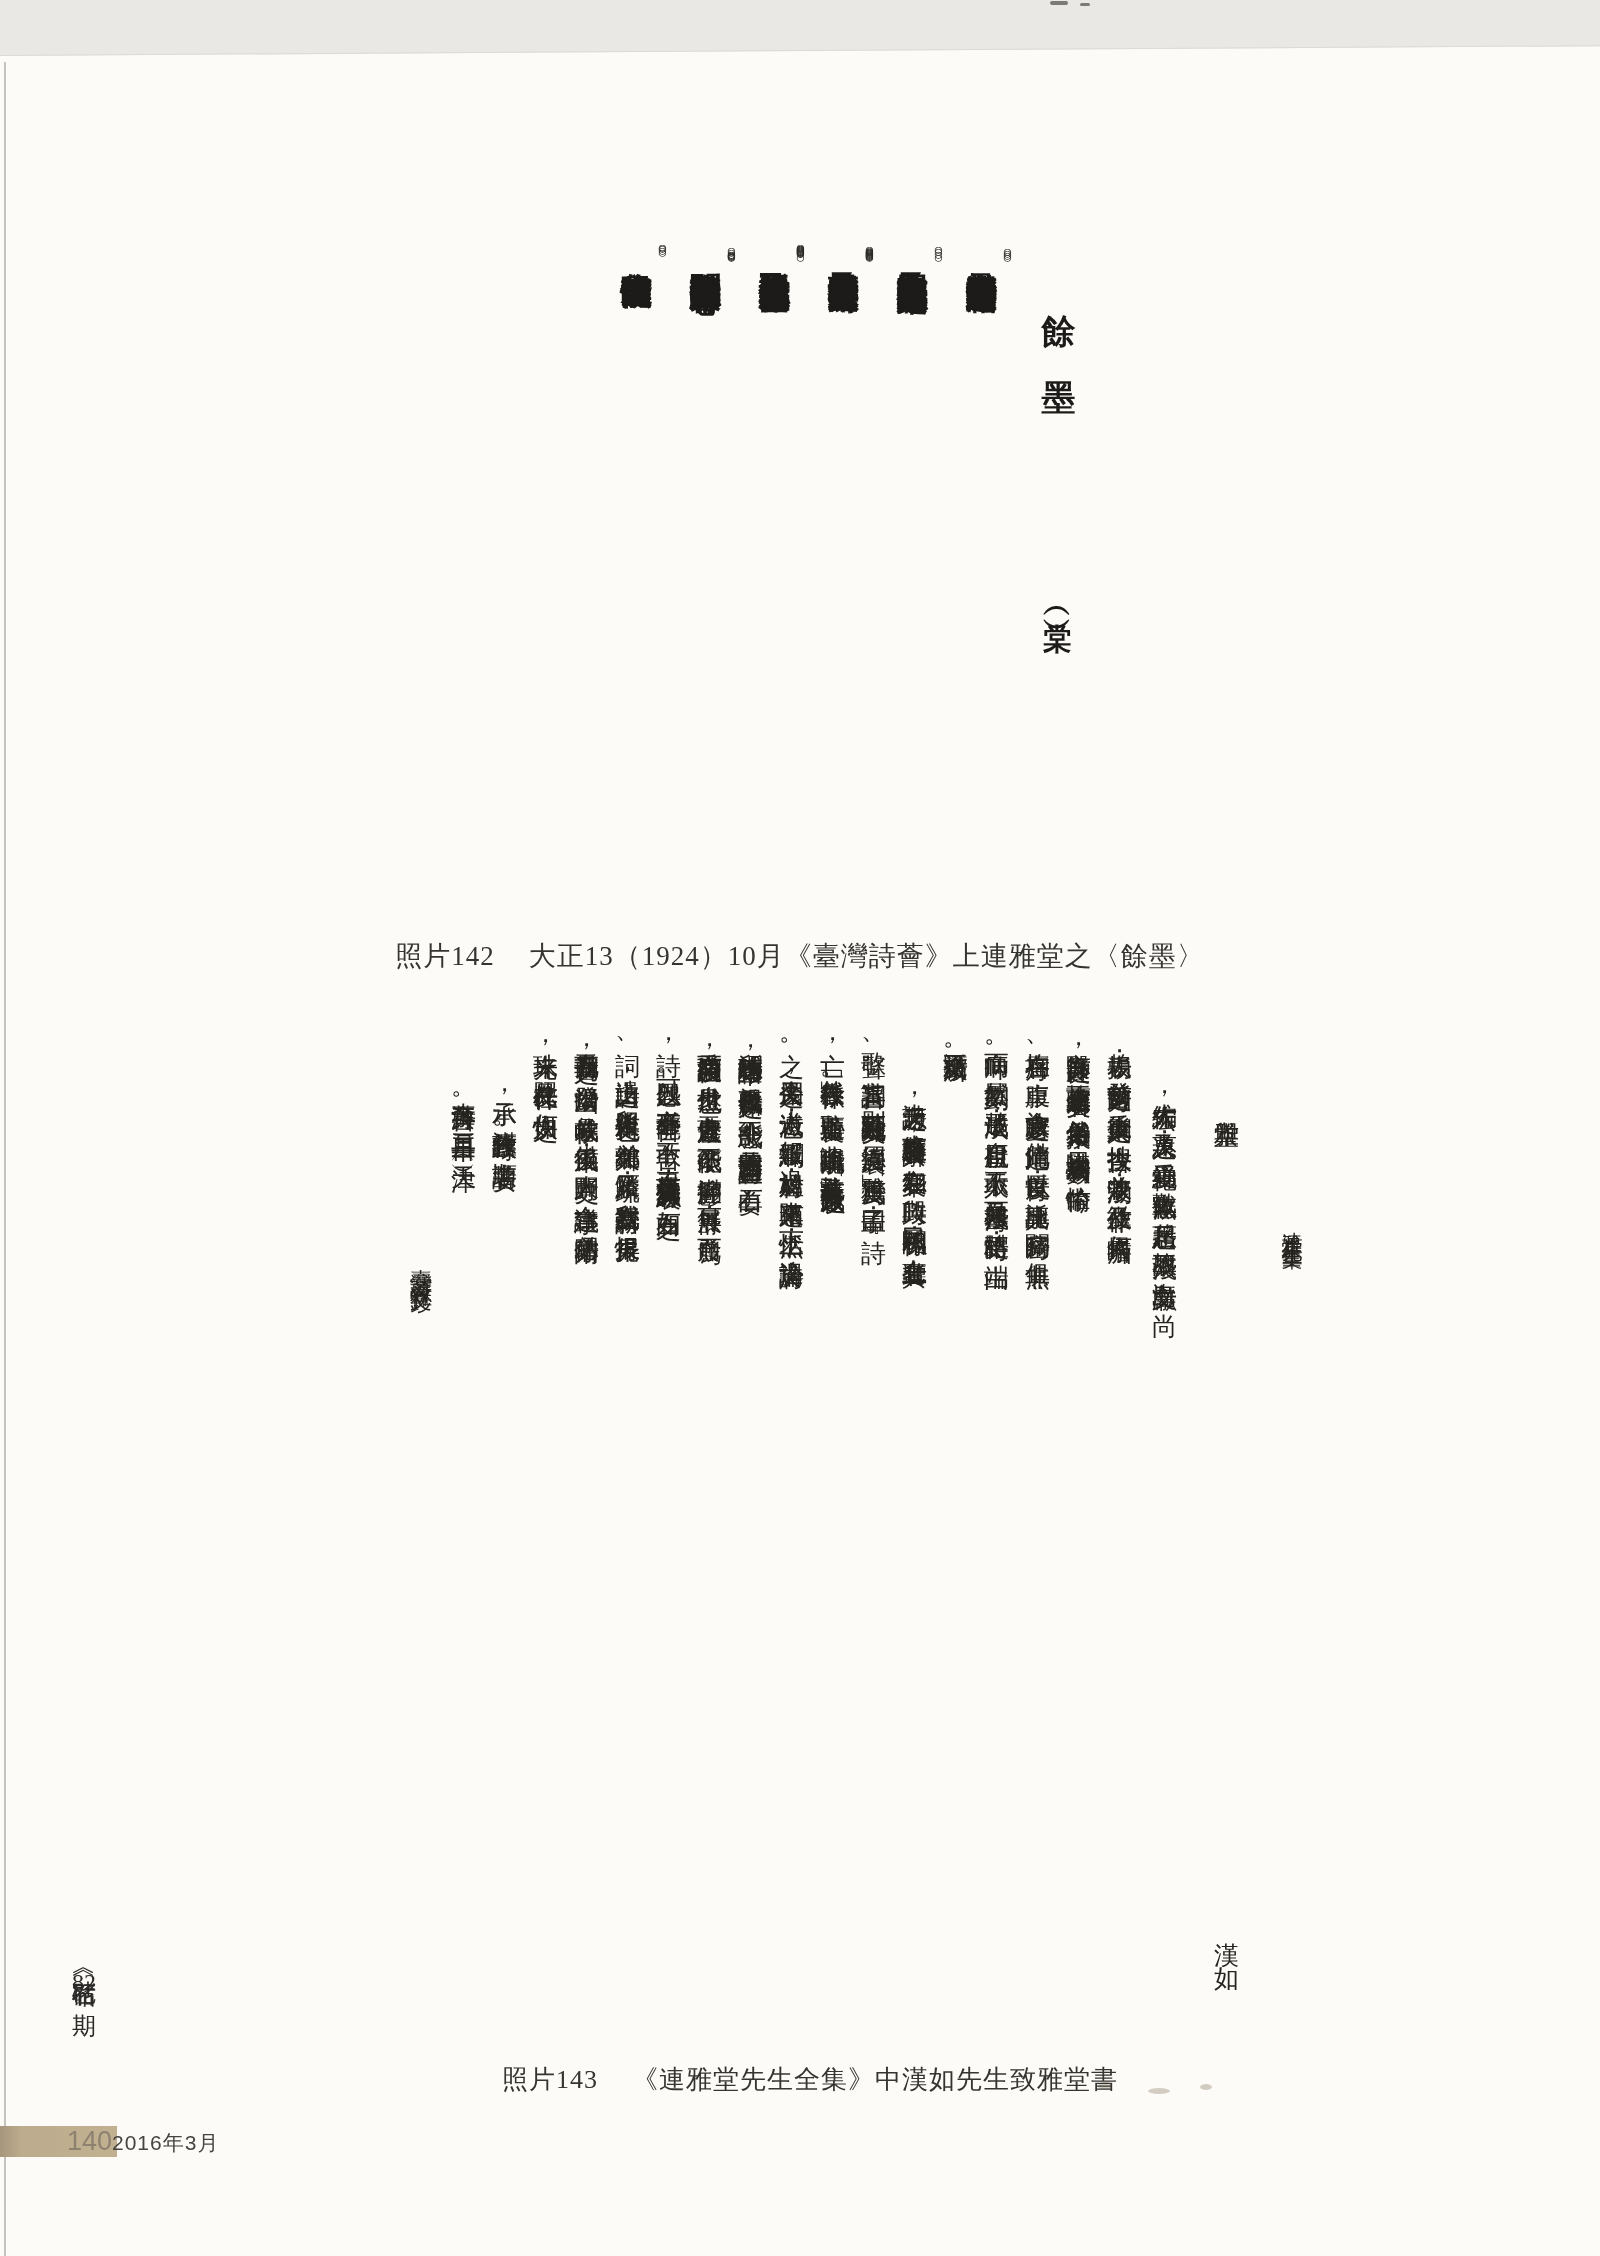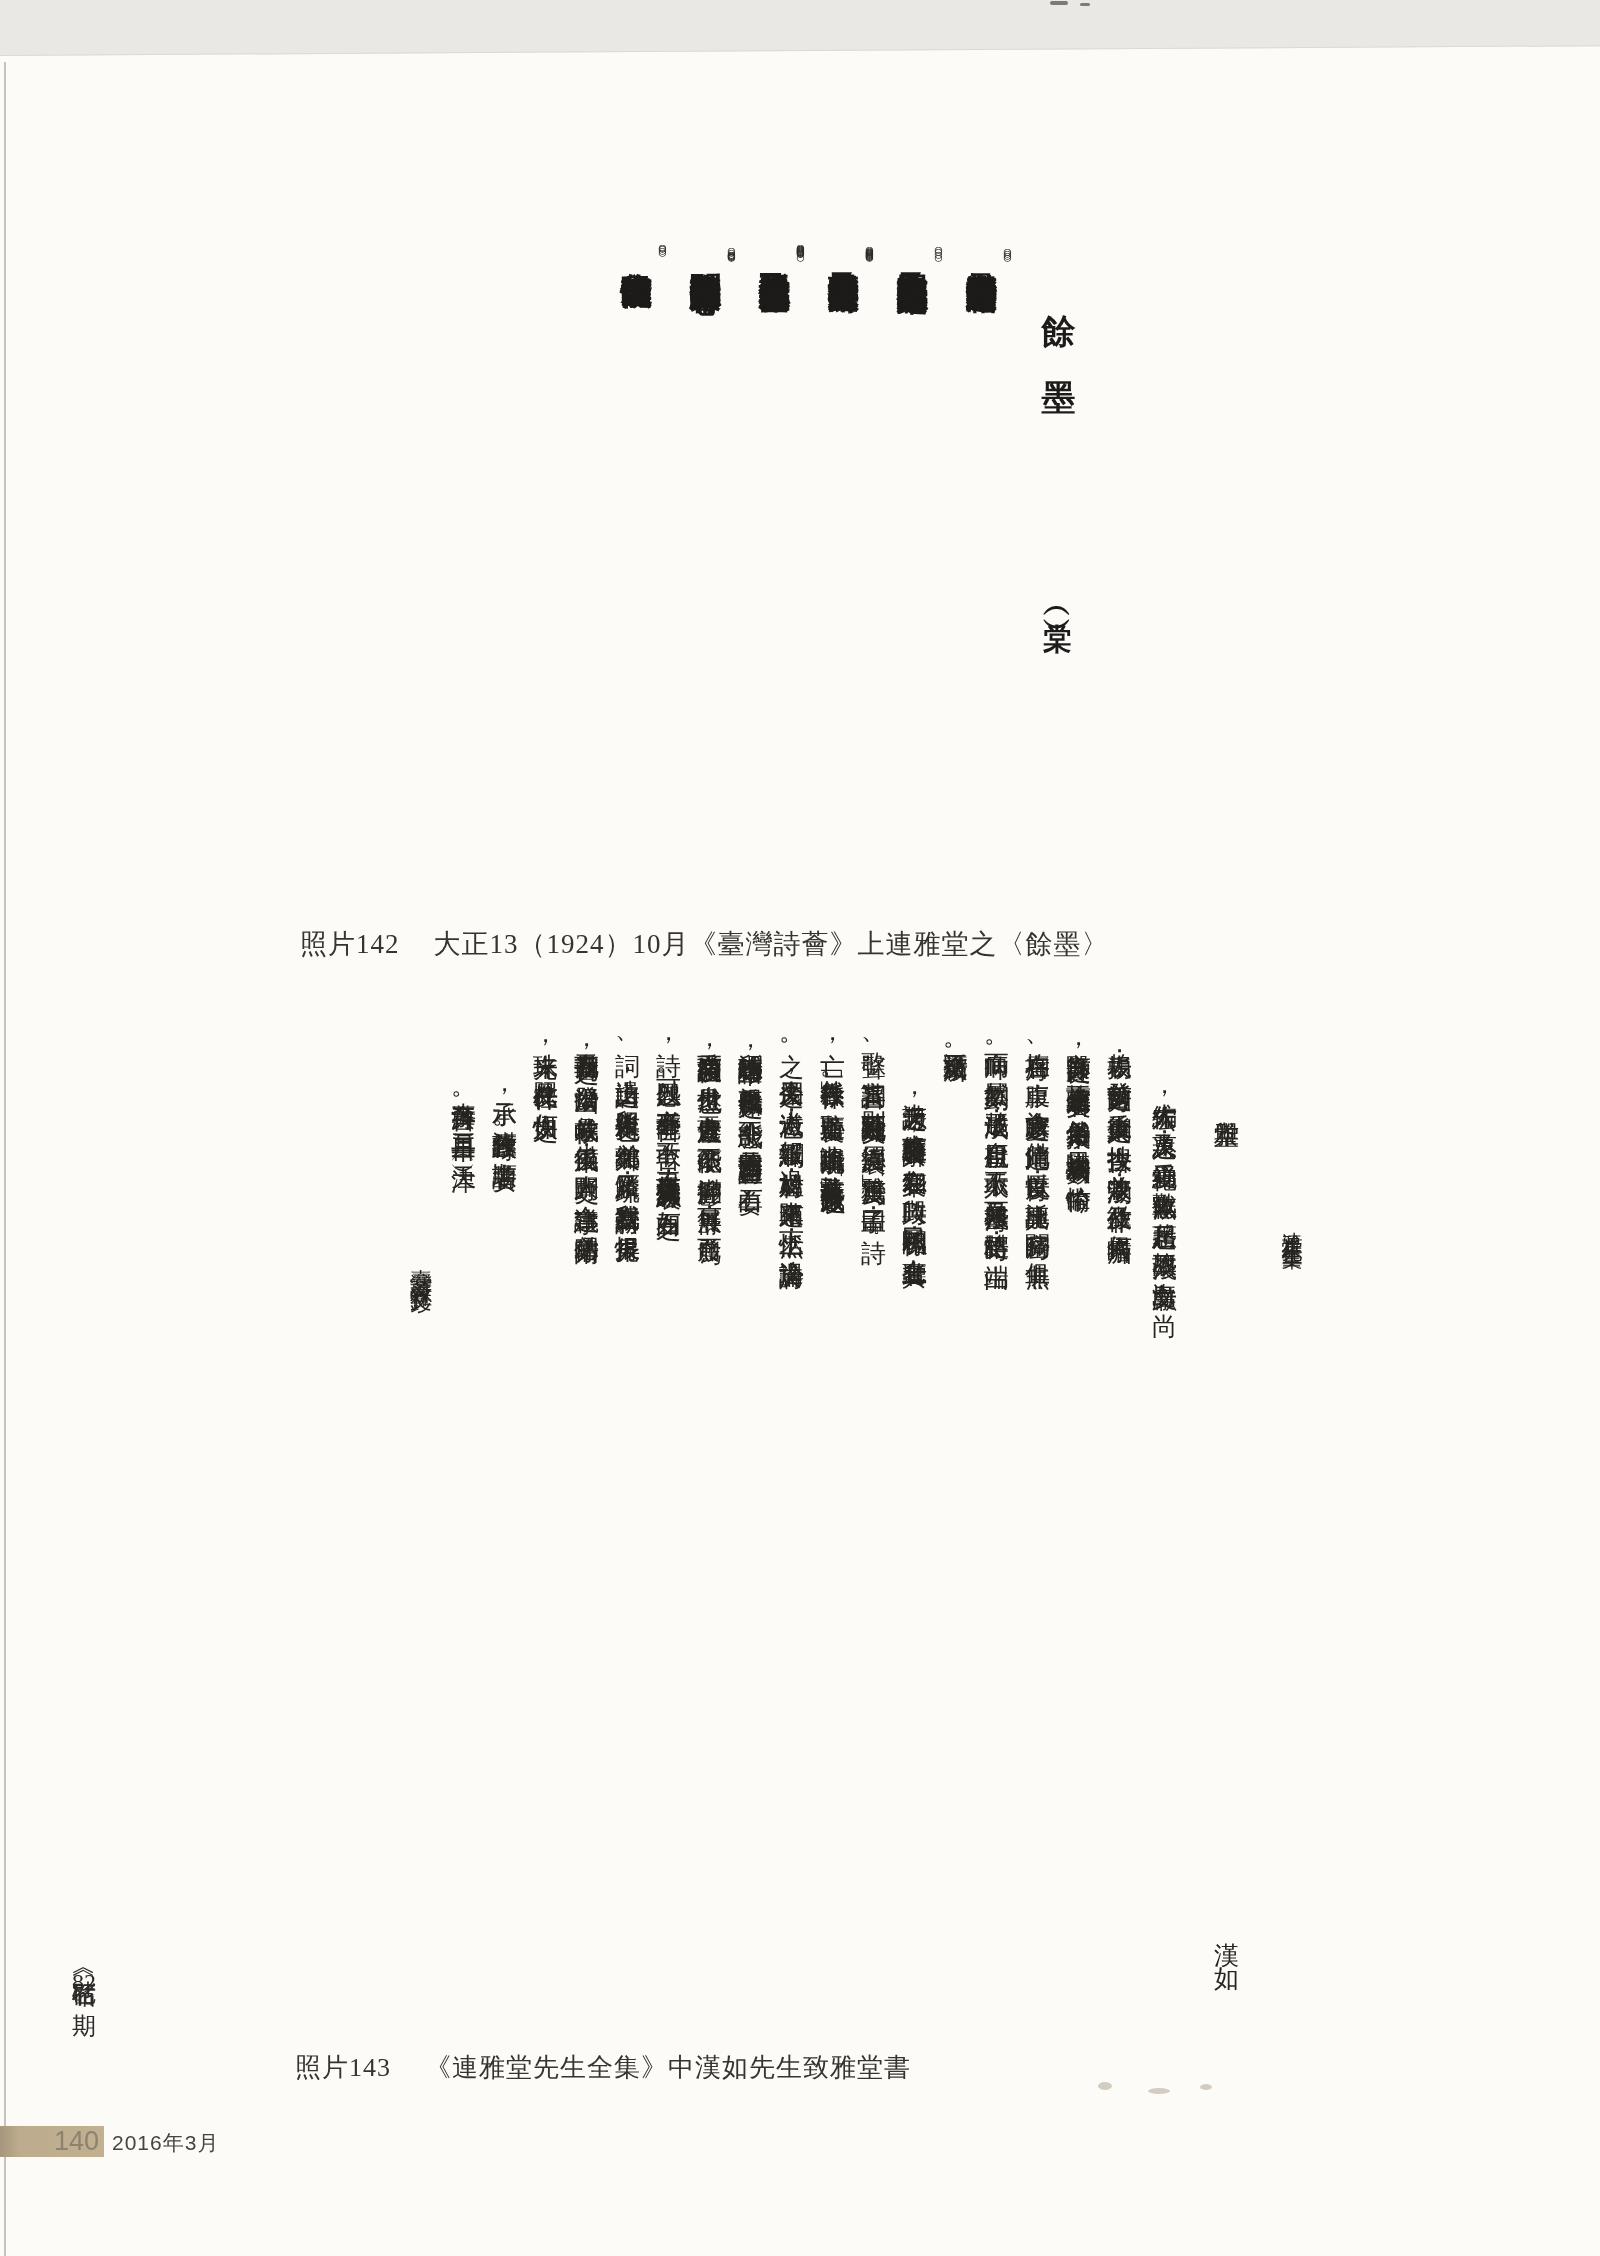--- a/index.html
+++ b/index.html
@@ -55,35 +55,35 @@
   .fig2 .letter-sig{
     position:absolute;bottom:86px;left:50%;transform:translateX(-50%);
     letter-spacing:0;
   }
   .fig2 .lcol{line-height:41px;letter-spacing:1px;}
   .fig2 .lcol.first{line-height:48px;}
   .fig2 .lcol.indent{padding-top:50px;}
   .fig2 .side-col{line-height:44px;padding-top:218px;font-size:22px;letter-spacing:4px;height:782px;}
 
   .caption{
-    position:absolute;font-size:27px;color:#343431;
-    letter-spacing:1px;white-space:nowrap;
+    position:absolute;text-align:center;font-size:27px;color:#343431;
+    letter-spacing:1px;white-space:nowrap;margin-top:12px;
   }
   .caption .cap-label{margin-right:34px;}
   .caption1{left:300px;top:926px;width:1000px;}
   .caption2{left:295px;top:2050px;width:1030px;font-size:26px;}
 
   
   .journal-label{
     left:66px;top:1960px;font-size:24px;color:#2c2a28;
     line-height:36px;letter-spacing:2px;
   }
   .tcy{text-combine-upright:all;-webkit-text-combine:horizontal;}
   .page-bar{
-    position:absolute;left:0;top:2126px;width:104px;height:31px;
+    position:absolute;left:0;top:2126px;width:117px;height:31px;
     background:linear-gradient(90deg,#a6967c 0%,#bcab8c 18%,#c1b191 100%);
     display:flex;align-items:center;justify-content:flex-end;
   }
   .page-num{
     font-family:"Liberation Sans","DejaVu Sans",sans-serif;
     font-size:27px;color:#8d8170;padding-right:5px;line-height:1;
   }
   .issue-date{
     position:absolute;left:112px;top:2129px;
     font-family:Liberation Sans, sans-serif;

